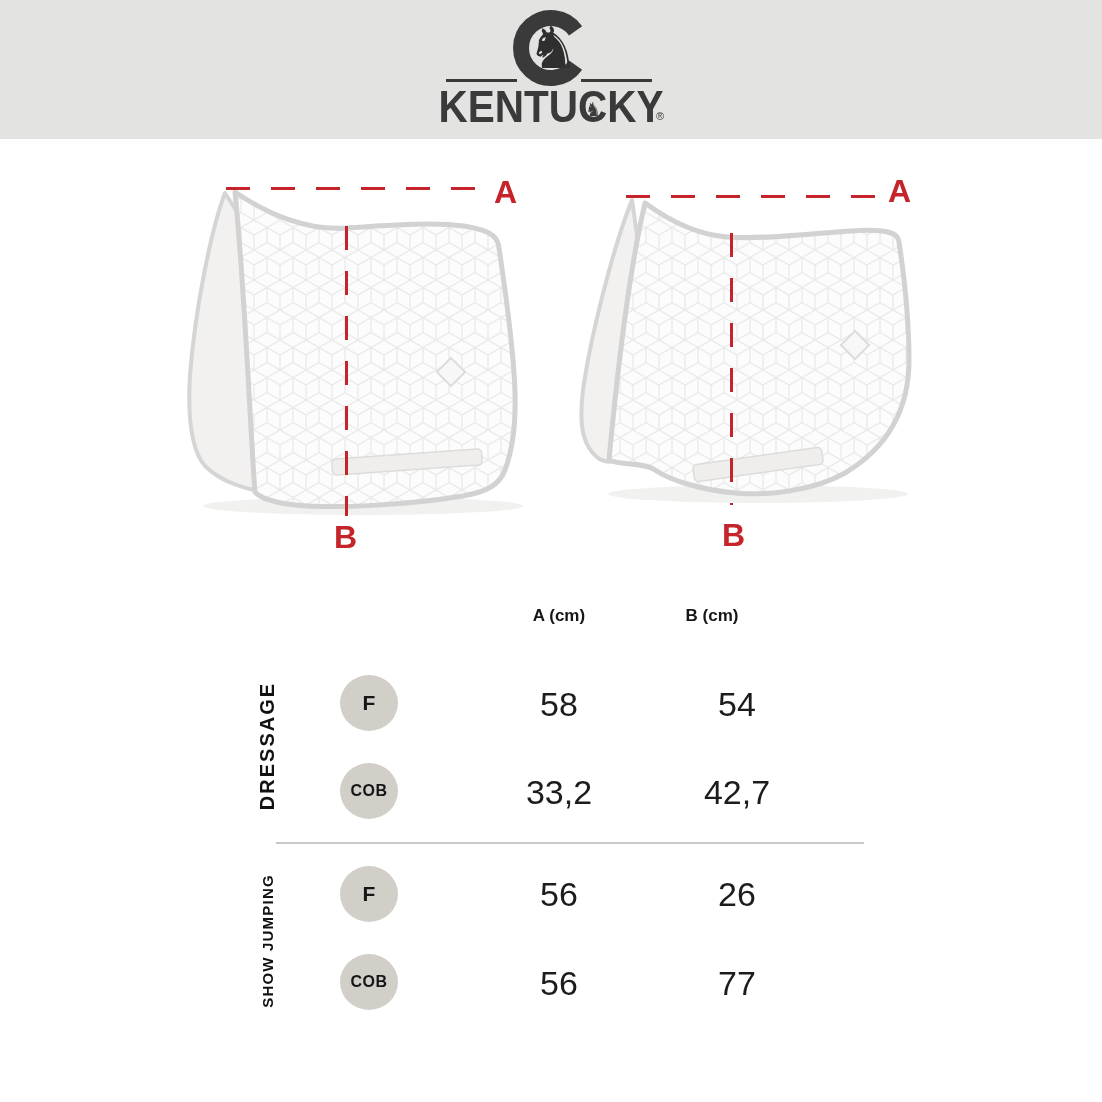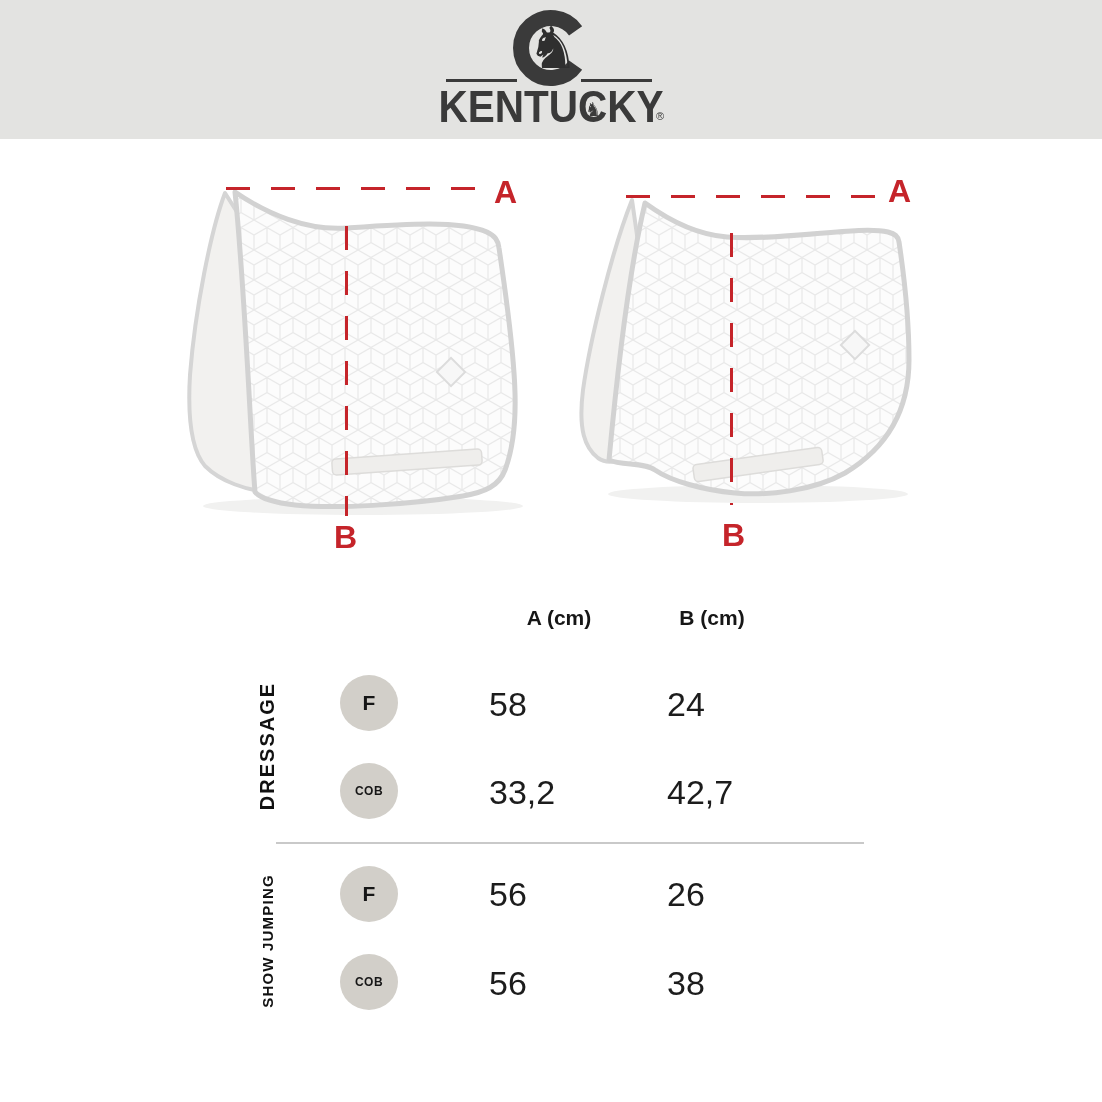--- a/index.html
+++ b/index.html
@@ -35,33 +35,33 @@
   .a-left{left:226px;top:187px;width:257px;}
   .a-right{left:626px;top:195px;width:253px;}
   .b-left{left:345px;top:226px;height:290px;}
   .b-right{left:730px;top:233px;height:272px;}
   .meas-label{font-weight:700;font-size:32px;color:var(--red);line-height:1;}
   .lab-a-left{left:494px;top:176px;}
   .lab-a-right{left:888px;top:175px;}
   .lab-b-left{left:334px;top:521px;}
   .lab-b-right{left:722px;top:519px;}
   
-  .col-head{width:140px;text-align:center;font-weight:700;font-size:21px;top:606px;}
+  .col-head{width:140px;text-align:center;font-weight:700;font-size:17px;top:606px;}
   .col-head.a{left:489px;}
   .col-head.b{left:642px;}
   .group-label{white-space:nowrap;font-weight:700;color:#111;
     transform:translate(-50%,-50%) rotate(-90deg);}
   .g-dressage{left:267px;top:746px;font-size:20px;letter-spacing:2px;}
   .g-jumping{left:267px;top:941px;font-size:15px;letter-spacing:1.2px;}
   .size-badge{width:58px;height:56px;border-radius:50%;background:var(--badge);
     display:flex;align-items:center;justify-content:center;left:340px;}
   .size-badge.f{font-weight:700;font-size:21px;}
-  .size-badge.cob{font-weight:700;font-size:12px;letter-spacing:.5px;}
+  .size-badge.cob{font-weight:700;font-size:16px;letter-spacing:.5px;}
   .r1{top:675px;} .r2{top:763px;} .r3{top:866px;} .r4{top:954px;}
-  .val{width:140px;height:40px;line-height:40px;
+  .val{width:140px;height:40px;line-height:40px;text-align:center;
     font-size:34px;font-weight:400;color:#1c1c1c;}
   .val.ca{left:489px;} .val.cb{left:667px;}
   .v1{top:684px;} .v2{top:772px;} .v3{top:874px;} .v4{top:963px;}
   .divider{left:276px;top:842px;width:588px;height:2px;background:#c9c9c9;}
 </style>
 </head>
 <body>
 
 <header class="abs banner">
   <svg class="abs emblem-svg" viewBox="0 0 94 88">
@@ -122,21 +122,21 @@
 
 <div class="abs col-head a">A (cm)</div>
 <div class="abs col-head b">B (cm)</div>
 
 <div class="abs group-label g-dressage">DRESSAGE</div>
 
 <div class="abs size-badge f r1">
     <span>F</span>
   </div>
 <div class="abs val ca v1">58</div>
-<div class="abs val cb v1">24</div>
+<div class="abs val cb v1">54</div>
 
 <div class="abs size-badge cob r2">
     <span>COB</span>
   </div>
 <div class="abs val ca v2">33,2</div>
 <div class="abs val cb v2">42,7</div>
 
 <div class="abs divider"></div>
 
 <div class="abs group-label g-jumping">SHOW JUMPING</div>
@@ -144,13 +144,13 @@
 <div class="abs size-badge f r3">
     <span>F</span>
   </div>
 <div class="abs val ca v3">56</div>
 <div class="abs val cb v3">26</div>
 
 <div class="abs size-badge cob r4">
     <span>COB</span>
   </div>
 <div class="abs val ca v4">56</div>
-<div class="abs val cb v4">38</div>
+<div class="abs val cb v4">77</div>
 
 </body></html>

